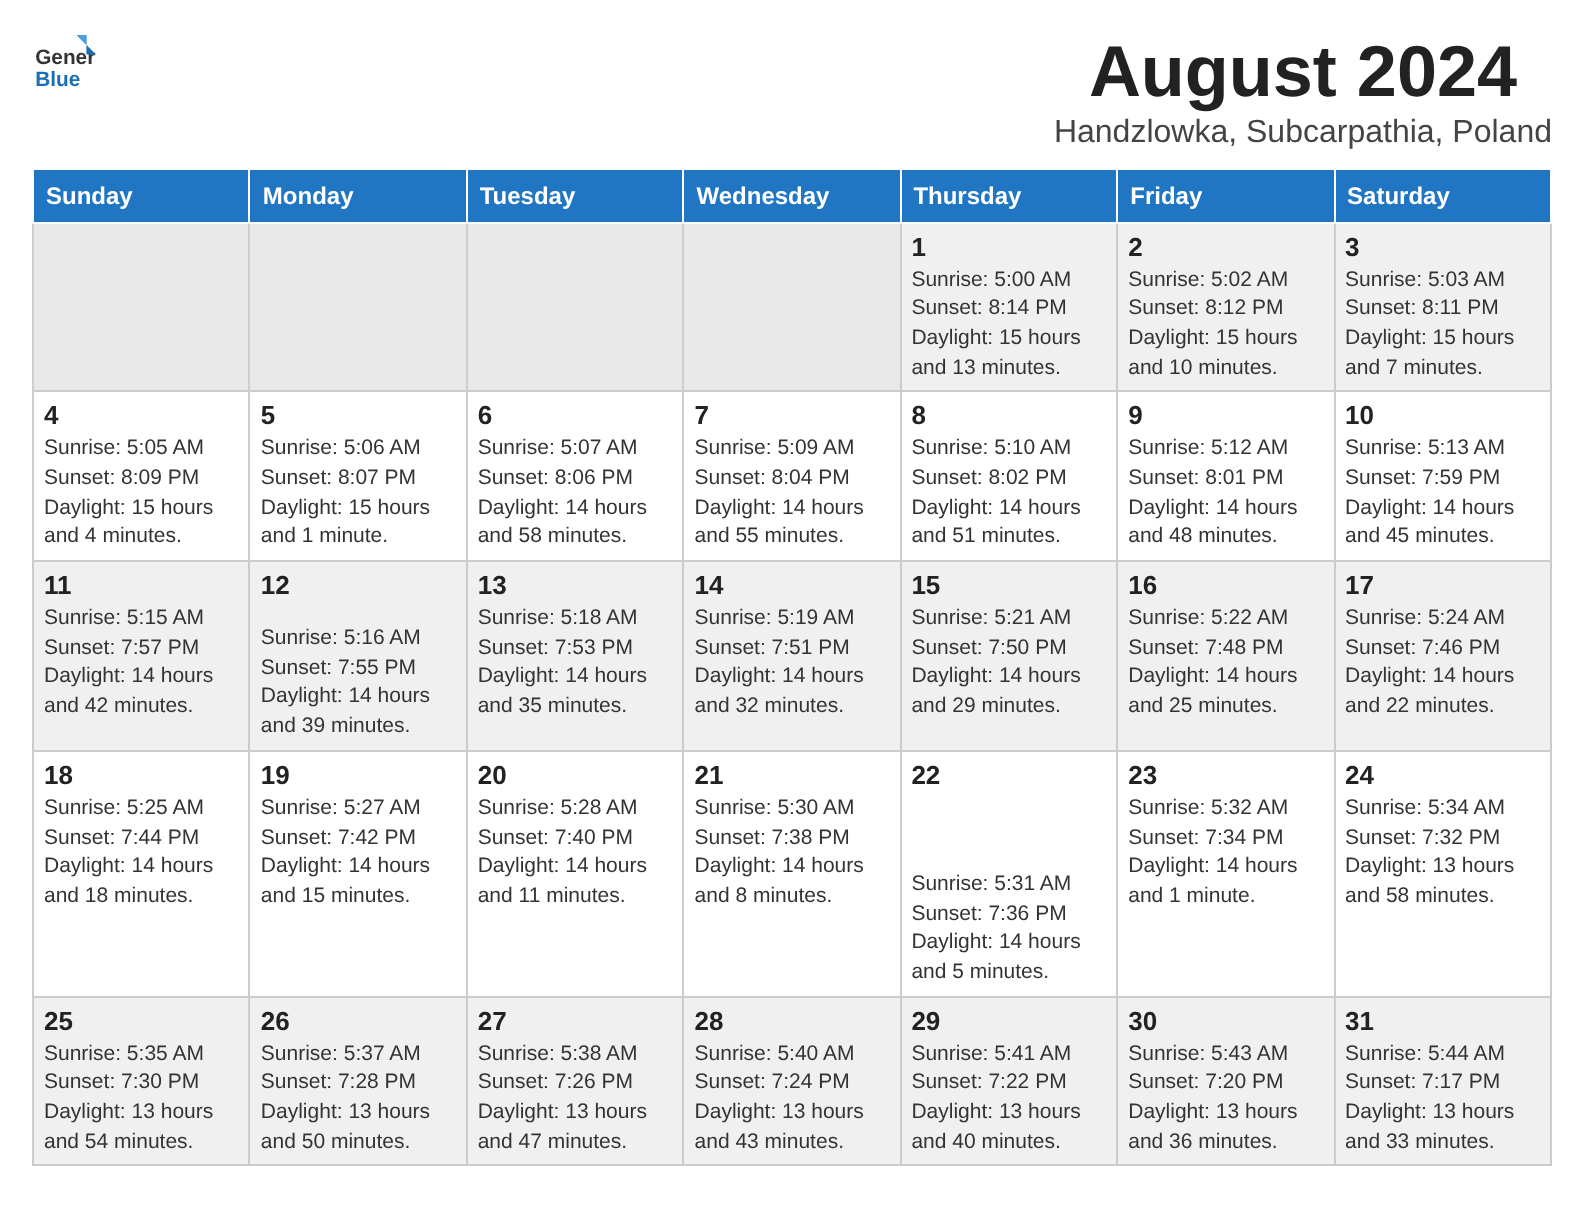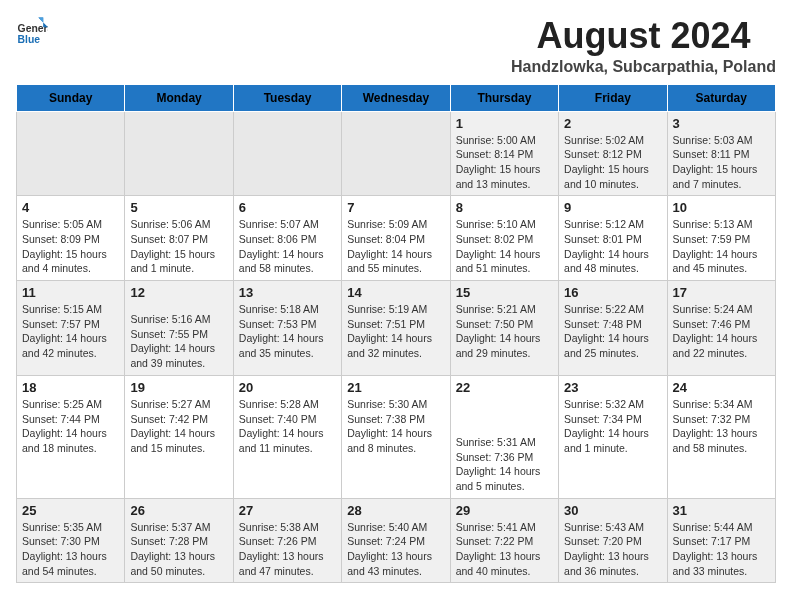--- a/index.html
+++ b/index.html
@@ -31,31 +31,30 @@
     .main-title {
       font-size: 36px;
       font-weight: bold;
       color: #222;
       line-height: 1.1;
     }
     .subtitle {
       font-size: 16px;
       color: #444;
       margin-top: 2px;
-      font-weight: bold;
     }
     .calendar {
       width: 100%;
       border-collapse: collapse;
       font-size: 11px;
     }
     .calendar th {
       background: #2176c4;
-      color: #000000;
-      text-align: center;
+      color: #ffffff;
+      text-align: left;
       padding: 6px 6px;
       font-size: 12px;
       font-weight: bold;
       border: 1px solid #fff;
     }
     .calendar td {
       border: 1px solid #ccc;
       vertical-align: top;
       padding: 4px 5px;
       width: 108px;

